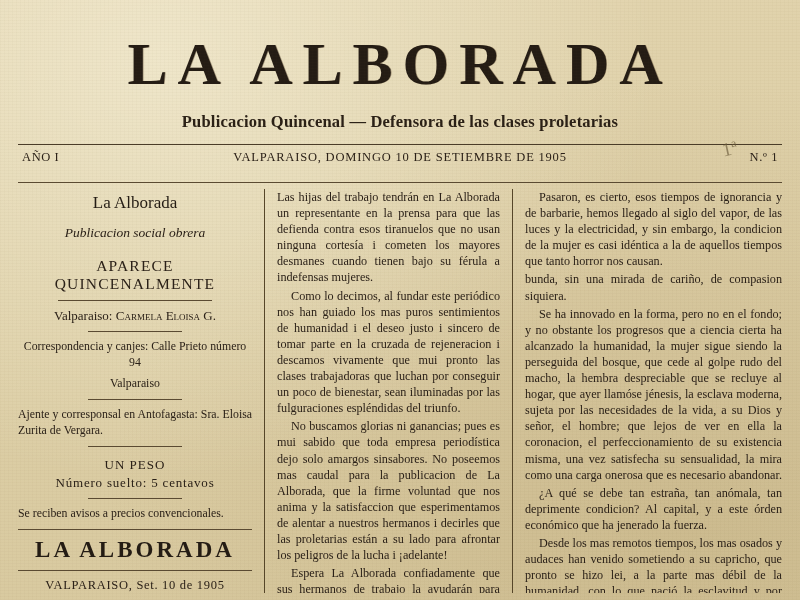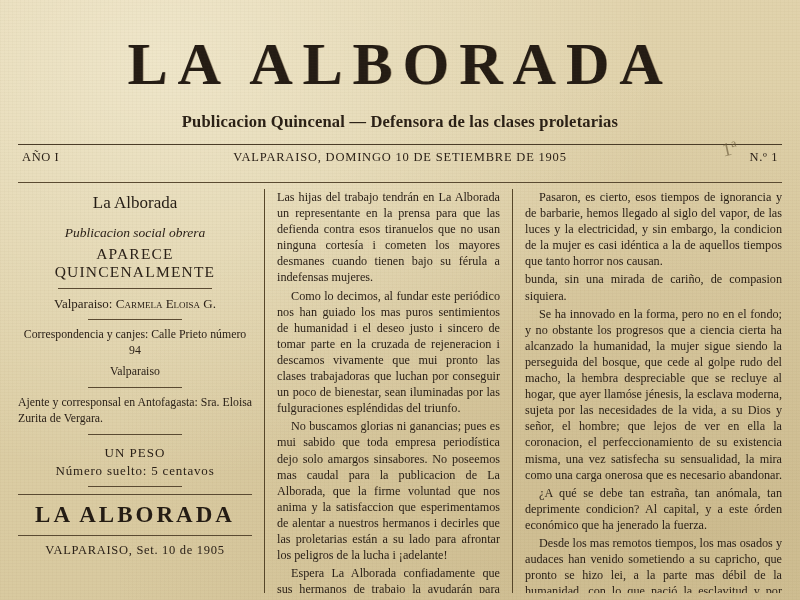--- a/index.html
+++ b/index.html
@@ -120,21 +120,21 @@
   .c1-italic {
     text-align: center;
     font-style: italic;
     font-size: 13.5px;
     margin-top: 12px;
   }
   .c1-caps {
     text-align: center;
     font-size: 15.5px;
     letter-spacing: 1.2px;
-    margin-top: 4px;
+    margin-top: 16px;
   }
   .c1-line {
     border: 0;
     border-top: 1px solid #5a4a32;
     width: 66%;
     margin: 7px auto;
   }
   .c1-line.short { width: 40%; }
   .c1-line.full { width: 100%; }
   .c1-dir {
@@ -229,20 +229,21 @@
       </div>
       <hr class="c1-line short">
       <div class="c1-center">Correspondencia y canjes: Calle Prieto número 94</div>
       <div class="c1-center">Valparaiso</div>
       <hr class="c1-line short">
       <div class="c1-para">Ajente y corresponsal en Antofagasta: Sra. Eloisa Zurita de Vergara.</div>
       <hr class="c1-line short">
       <div class="c1-price-a">UN PESO</div>
       <div class="c1-price-b">Número suelto: 5 centavos</div>
       <hr class="c1-line short">
+      <div class="c1-para">Se reciben avisos a precios convencionales.</div>
       <hr class="c1-line full">
       <div class="c1-banner">LA ALBORADA</div>
       <hr class="c1-line full">
       <div class="c1-place">VALPARAISO, Set. 10 de 1905</div>
 
     </div>
 
     <div class="col col-2">
       <p class="body-para noindent">Las hijas del trabajo tendrán en La Alborada un representante en la prensa para que las defienda contra esos tiranuelos que no usan ninguna cortesía i cometen los mayores desmanes cuando tienen bajo su férula a indefensas mujeres.</p>
       <p class="body-para">Como lo decimos, al fundar este periódico nos han guiado los mas puros sentimientos de humanidad i el deseo justo i sincero de tomar parte en la cruzada de rejeneracion i descamos vivamente que mui pronto las clases trabajadoras que luchan por conseguir un poco de bienestar, sean iluminadas por las fulguraciones espléndidas del triunfo.</p>

